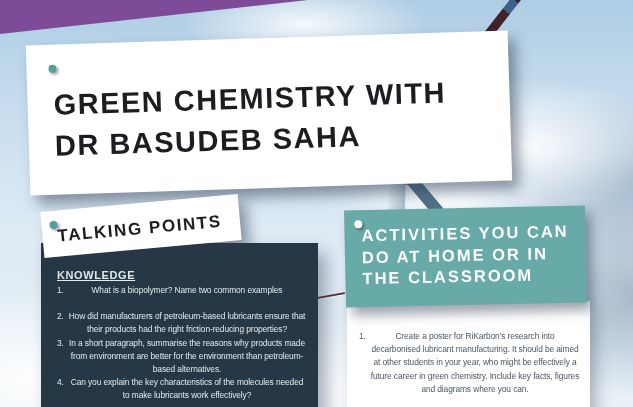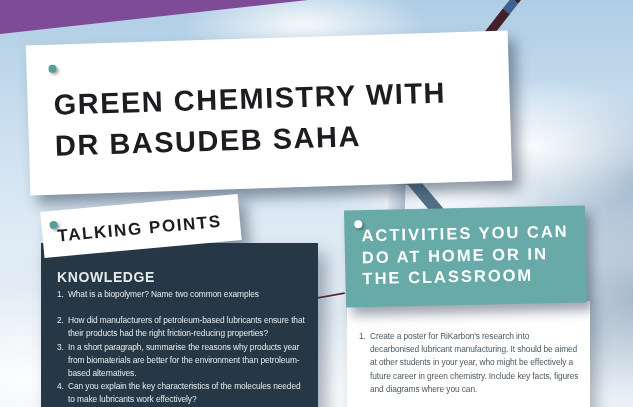--- a/index.html
+++ b/index.html
@@ -43,24 +43,24 @@
   .title-card h1{margin:40px 0 0 26px;font-size:29px;line-height:41px;letter-spacing:1.5px;
     font-weight:800;color:#1d1d21;}
   .tp-card{left:42px;top:203px;width:198px;height:46px;transform:rotate(-5.2deg);z-index:4;}
   .tp-card .dot{left:8px;top:10px;}
   .tp-card h2{position:absolute;left:15px;top:16px;margin:0;font-size:17px;letter-spacing:1.6px;
     font-weight:800;color:#1d1d21;white-space:nowrap;}
   .tp-panel{position:absolute;left:41px;top:243px;width:277px;height:215px;z-index:2;
     background:#263845;box-shadow:8px 10px 16px rgba(42,56,78,.4);
     padding:26px 12px 0 16px;box-sizing:border-box;color:#e6ebee;}
   .section + .section{margin-top:13px;}
-  .section-label{font-size:14px;font-weight:700;letter-spacing:.6px;margin:0 0 3px 0;}
+  .section-label{font-size:11px;font-weight:700;letter-spacing:.6px;margin:0 0 3px 0;text-decoration:underline;}
   .item{display:flex;font-size:8.4px;line-height:13.2px;letter-spacing:-.1px;}
   .item .num{width:11px;flex:0 0 11px;}
-  .item .txt{flex:1;}
+  .item .txt{flex:1;text-align:center;}
   .act-card{left:345px;top:208px;width:241px;height:97px;transform:rotate(-1.2deg);z-index:4;
     background:#67aaa8;box-shadow:6px 8px 12px rgba(42,56,78,.45);}
   .act-card .dot{left:10px;top:10px;}
   .act-card h2{position:absolute;left:17px;top:15px;margin:0;font-size:16.5px;line-height:21.5px;
     letter-spacing:2px;font-weight:800;color:#ffffff;}
   .act-panel{position:absolute;left:347px;top:301px;width:243px;height:120px;z-index:2;
     background:#ffffff;box-shadow:6px 8px 14px rgba(42,56,78,.35);
     padding:29px 10px 0 12px;box-sizing:border-box;color:#4a5862;}
 </style>
 </head>
@@ -86,21 +86,21 @@
         <span class="txt">What is a biopolymer? Name two common examples</span>
       </div>
     </div>
     <div class="section">
       <div class="item">
         <span class="num">2.</span>
         <span class="txt">How did manufacturers of petroleum-based lubricants ensure that their products had the right friction-reducing properties?</span>
       </div>
       <div class="item">
         <span class="num">3.</span>
-        <span class="txt">In a short paragraph, summarise the reasons why products year from biomaterials are better for the environment than petroleum-based alternatives.</span>
+        <span class="txt">In a short paragraph, summarise the reasons why products made from environment are better for the environment than petroleum-based alternatives.</span>
       </div>
       <div class="item">
         <span class="num">4.</span>
         <span class="txt">Can you explain the key characteristics of the molecules needed to make lubricants work effectively?</span>
       </div>
     </div>
   </div>
 
   <div class="act-panel">
     <div class="item">

